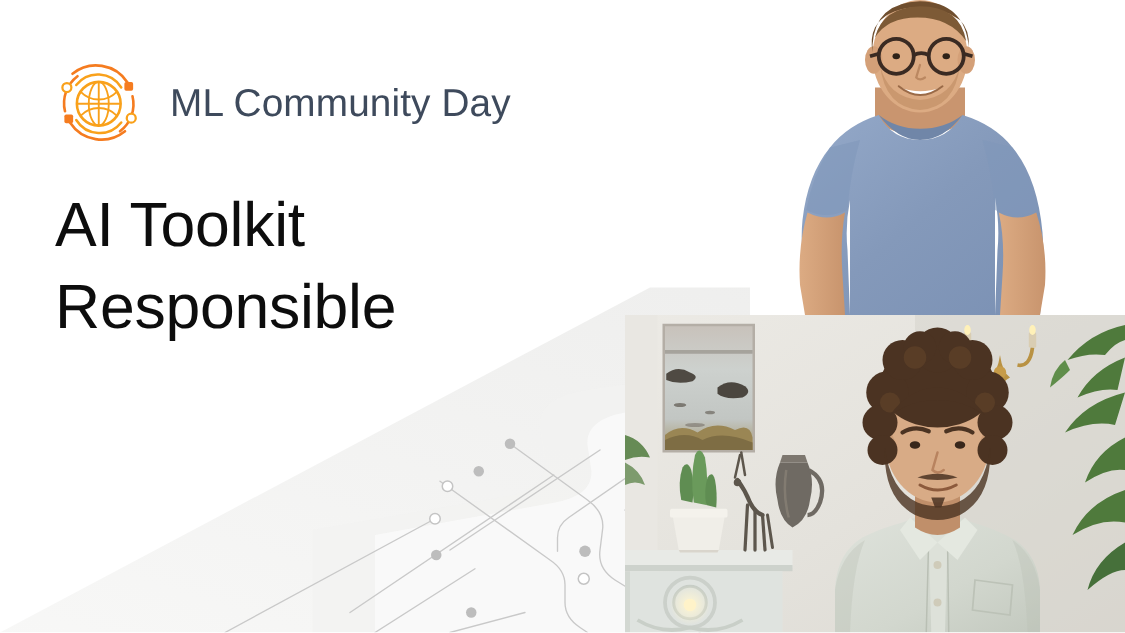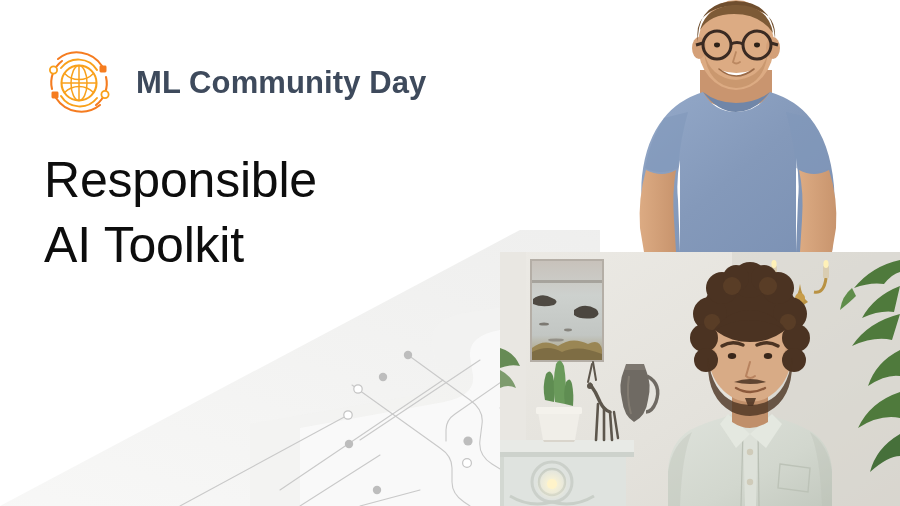--- a/index.html
+++ b/index.html
@@ -37,21 +37,21 @@
     align-items: center;
     gap: 16px;
   }
   .brand-logo {
     width: 82px;
     height: 82px;
     flex: 0 0 auto;
   }
   .brand-name {
     font-size: 31px;
-    font-weight: 700;
+    font-weight: 400;
     letter-spacing: 0.1px;
     color: #3e4a5c;
     white-space: nowrap;
   }
 
   
   .headline {
     position: absolute;
     left: 44px;
     top: 148px;
@@ -172,22 +172,22 @@
         <rect x="61.5" y="23.5" width="7" height="7" rx="1.4" fill="#f57c20"></rect>
         <rect x="13.5" y="49.5" width="7" height="7" rx="1.4" fill="#f57c20"></rect>
         <circle cx="15.5" cy="28" r="3.6" fill="#ffffff" stroke="#f9a11b" stroke-width="1.8"></circle>
         <circle cx="67" cy="52.5" r="3.6" fill="#ffffff" stroke="#f9a11b" stroke-width="1.8"></circle>
       </svg>
     </div>
     <div class="brand-name">ML Community Day</div>
   </div>
 
   <div class="headline">
+    <span class="line">AI Toolkit</span>
     <span class="line">Responsible</span>
-    <span class="line">AI Toolkit</span>
   </div>
 
   <div class="presenter-cutout">
     <svg width="300" height="252" viewBox="0 0 300 252" xmlns="http://www.w3.org/2000/svg">
       <defs>
         <linearGradient id="teeGrad" x1="0" y1="0" x2="1" y2="1">
           <stop offset="0%" stop-color="#94a9c9"></stop>
           <stop offset="50%" stop-color="#8499ba"></stop>
           <stop offset="100%" stop-color="#7b91b4"></stop>
         </linearGradient>

